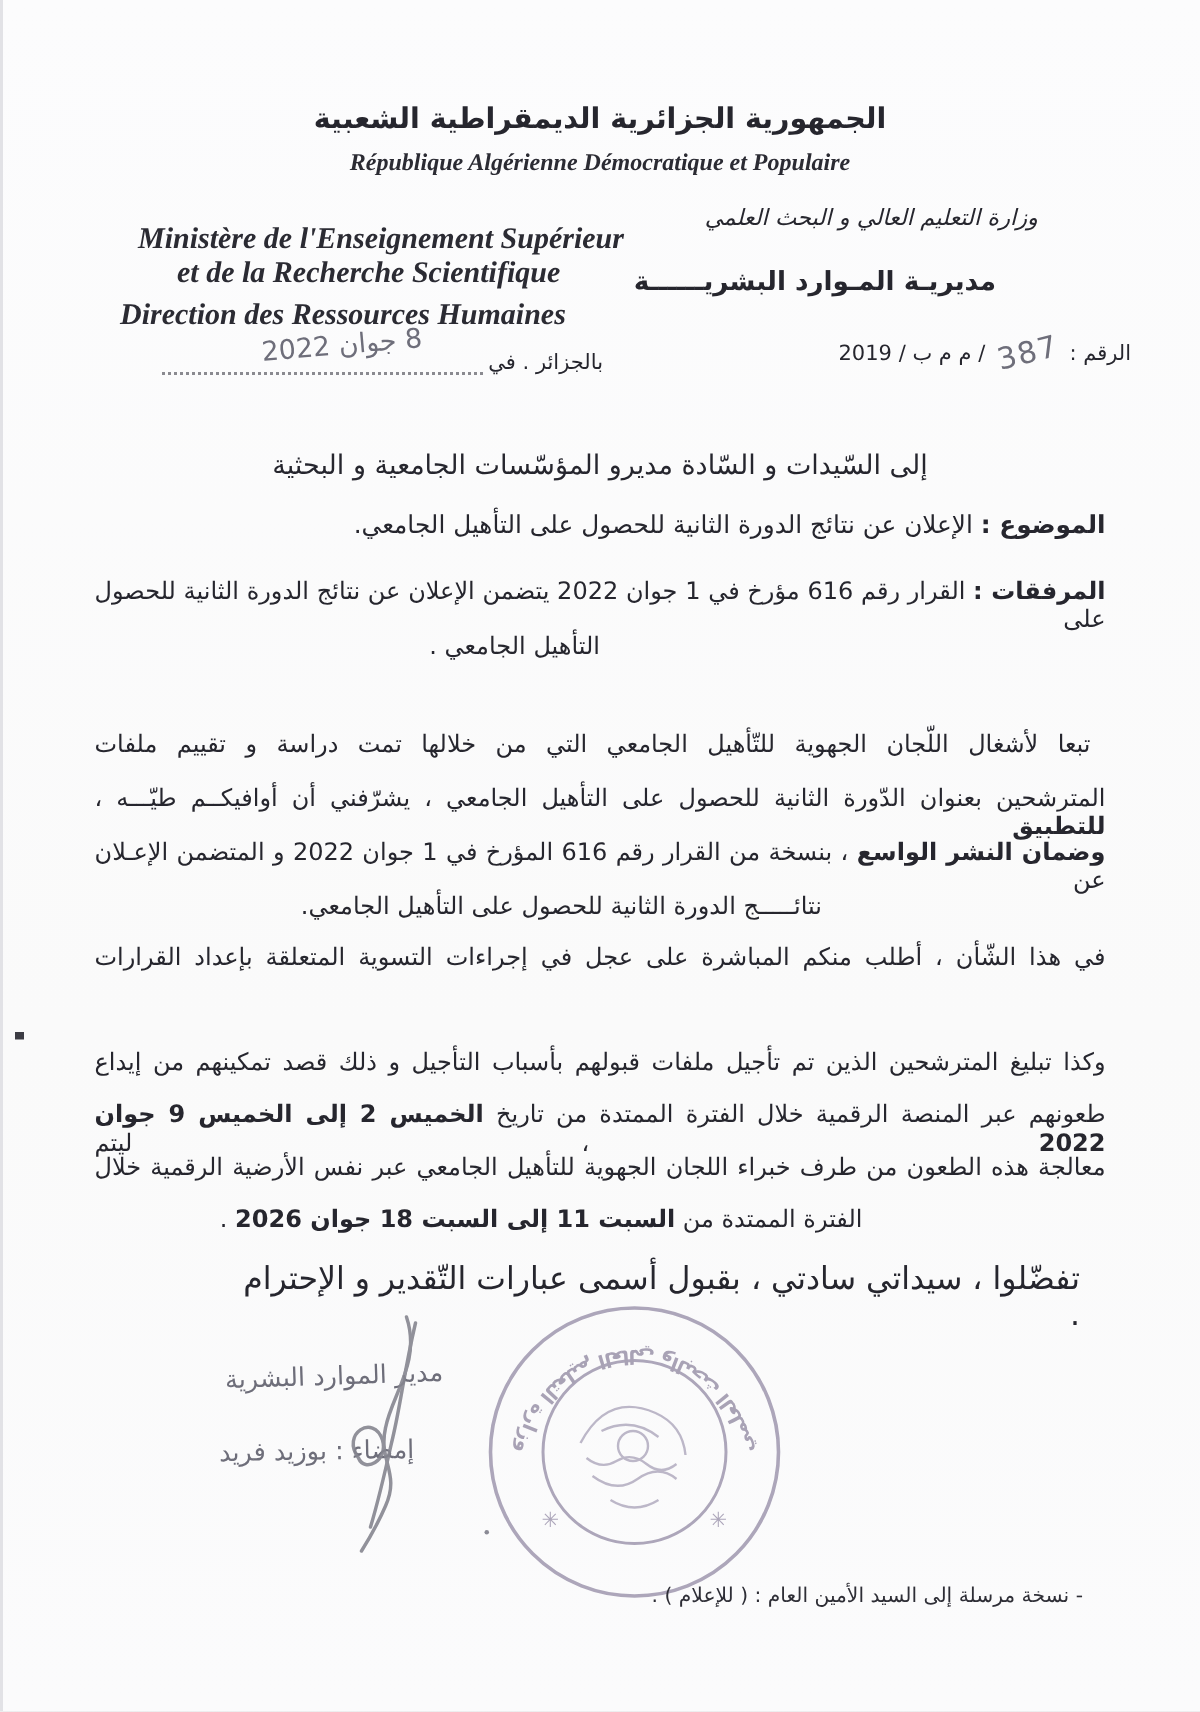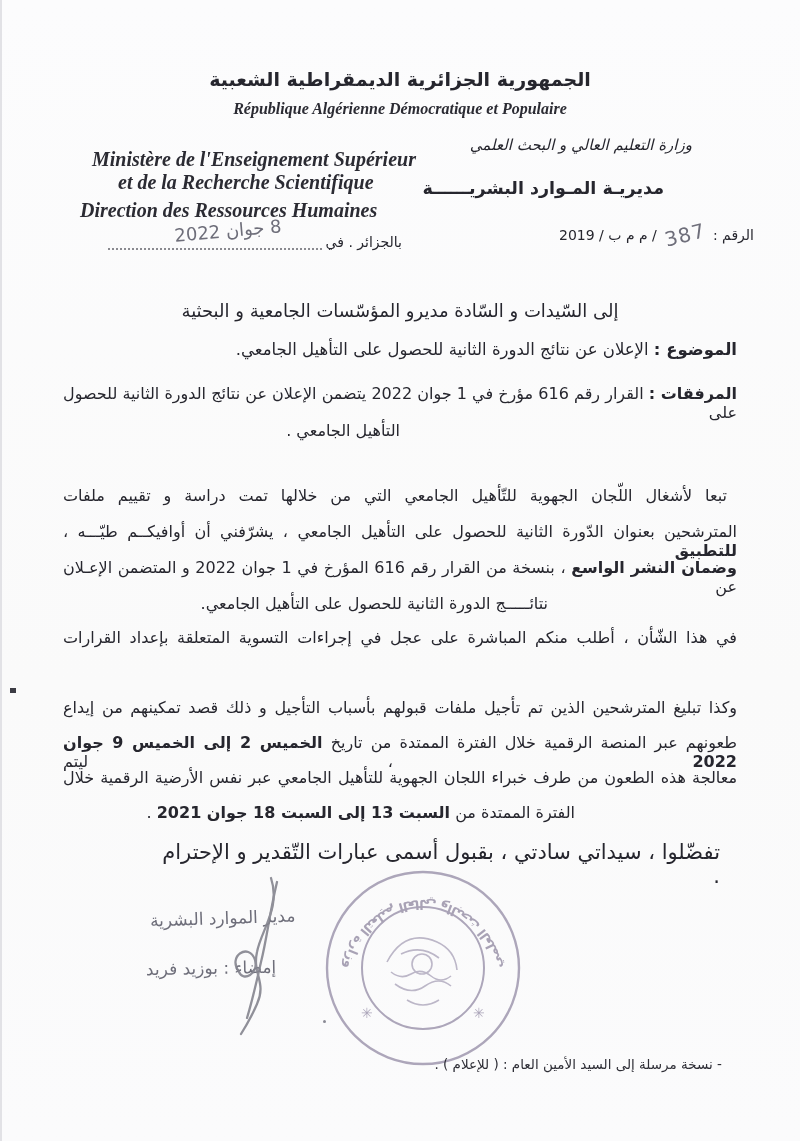--- a/index.html
+++ b/index.html
@@ -114,21 +114,21 @@
   <div class="abs line rtl jline p2-l1">في هذا الشّأن ، أطلب منكم المباشرة على عجل في إجراءات التسوية المتعلقة بإعداد القرارات</div>
   <div class="abs line rtl jline p2-l3">وكذا تبليغ المترشحين الذين تم تأجيل ملفات قبولهم بأسباب التأجيل و ذلك قصد تمكينهم من إيداع</div>
   <div class="abs line rtl jline p2-l4">
     <span>طعونهم عبر المنصة الرقمية خلال الفترة الممتدة من تاريخ</span>
     <span class="lbl">الخميس 2 إلى الخميس 9 جوان 2022</span>
     <span>، ليتم</span>
   </div>
   <div class="abs line rtl jline p2-l5">معالجة هذه الطعون من طرف خبراء اللجان الجهوية للتأهيل الجامعي عبر نفس الأرضية الرقمية خلال</div>
   <div class="abs line rtl rline p2-l6">
     <span>الفترة الممتدة من</span>
-    <span class="lbl">السبت 13 إلى السبت 18 جوان 2021</span>
+    <span class="lbl">السبت 11 إلى السبت 18 جوان 2026</span>
     <span>.</span>
   </div>
 
   <div class="abs closing rtl">تفضّلوا ، سيداتي سادتي ، بقبول أسمى عبارات التّقدير و الإحترام .</div>
 
   <div class="abs sig-title hand rtl">مدير الموارد البشرية</div>
   <div class="abs sig-name hand rtl">إمضاء : بوزيد فريد</div>
 
   <svg class="abs sig-svg" width="120" height="160" viewBox="0 0 120 160">
     <g fill="none" stroke="#85858f" stroke-width="2.3" stroke-linecap="round" opacity="0.9">

